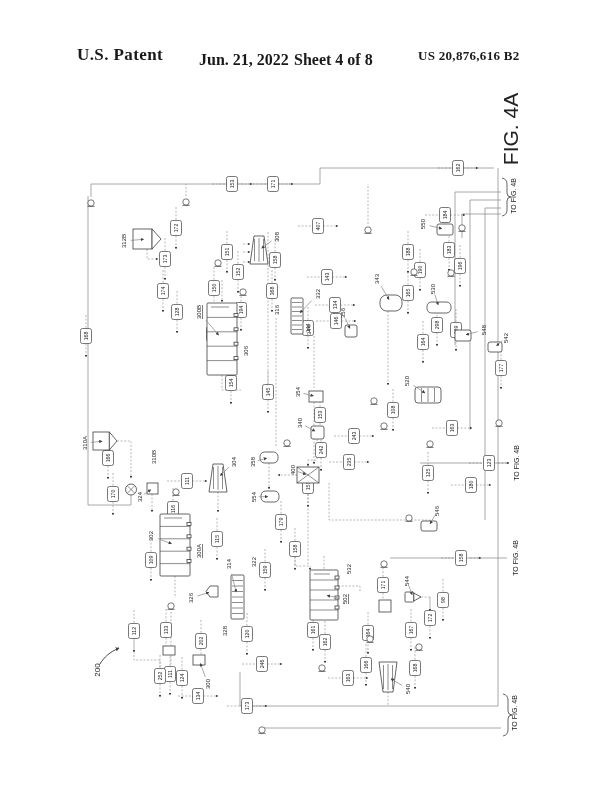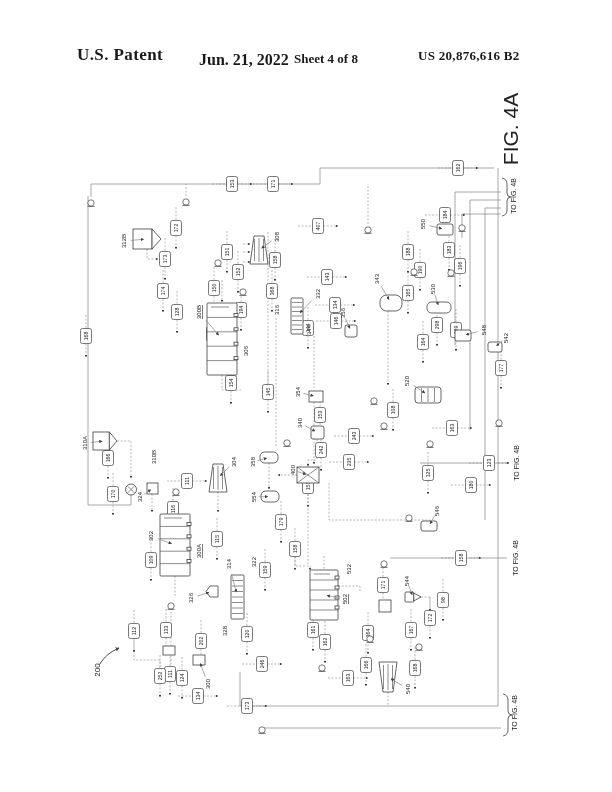--- a/index.html
+++ b/index.html
@@ -1,21 +1,21 @@
 <!DOCTYPE html>
 <html><head>
 <meta charset="utf-8">
 <style>
   html,body{margin:0;padding:0;background:#e8e8e8;}
   .page{position:relative;width:612px;height:792px;background:#ffffff;margin:0 auto;overflow:hidden;
         font-family:"Liberation Serif",serif;color:#1a1a1a;}
   .hdr{position:absolute;white-space:nowrap;font-weight:bold;}
   .hdr-title{left:77px;top:45px;font-size:17px;letter-spacing:.4px;}
   .hdr-date{left:199px;top:51px;font-size:16px;}
-  .hdr-sheet{left:294px;top:51px;font-size:13px;}
+  .hdr-sheet{left:294px;top:51px;font-size:16px;}
   .hdr-patno{left:418px;top:48px;font-size:13px;letter-spacing:.3px;}
   svg text{font-family:"Liberation Sans",sans-serif;}
 </style>
 </head>
 <body>
 
 <div class="page">
   <div class="hdr hdr-title">U.S. Patent</div>
   <div class="hdr hdr-date">Jun. 21, 2022</div>
   <div class="hdr hdr-sheet">Sheet 4 of 8</div>

